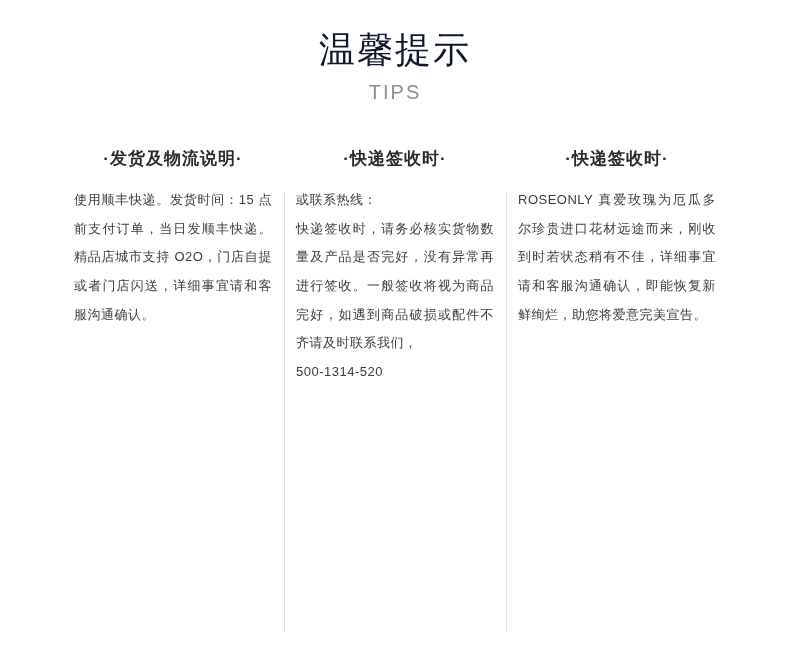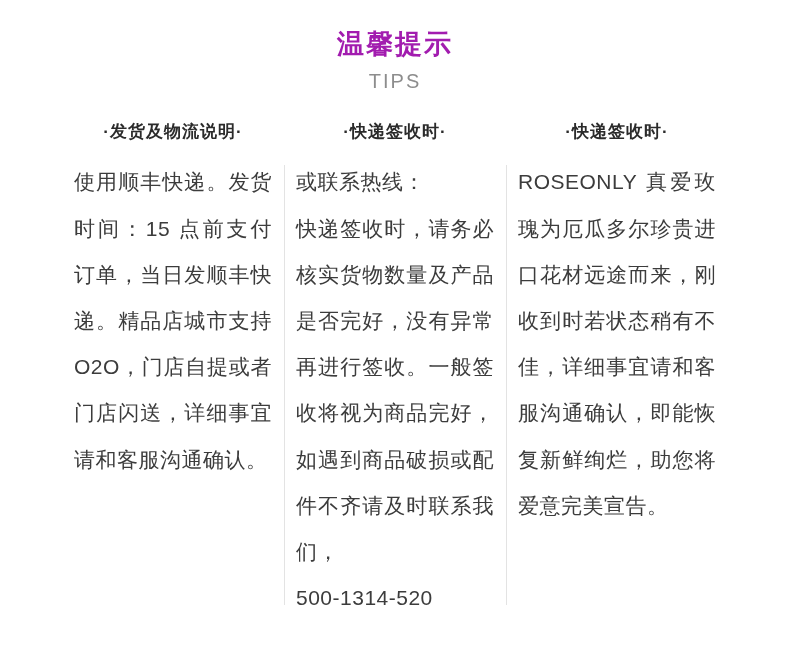--- a/index.html
+++ b/index.html
@@ -18,34 +18,34 @@
     position: relative;
     width: 790px;
     height: 660px;
     box-sizing: border-box;
   }
   .header {
     text-align: center;
     padding-top: 28px;
   }
   .title {
-    font-size: 27px;
-    font-weight: bold;
-    color: #a21caf;
+    font-size: 36px;
+    font-weight: normal;
+    color: #0f172a;
     letter-spacing: 2px;
     line-height: 1.2;
   }
   .subtitle {
     margin-top: 10px;
     font-size: 20px;
     color: #8d8d8d;
     letter-spacing: 2px;
   }
   .columns {
-    margin-top: 28px;
+    margin-top: 44px;
     display: flex;
     justify-content: center;
     align-items: flex-start;
     padding: 0 40px;
     box-sizing: border-box;
   }
   .col {
     width: 222px;
     box-sizing: border-box;
     padding: 0 8px;
@@ -62,21 +62,21 @@
   .col-head {
     text-align: center;
     font-size: 17px;
     font-weight: bold;
     color: #2b2b2b;
     letter-spacing: 1px;
     line-height: 1.3;
     padding-bottom: 16px;
   }
   .col-body {
-    font-size: 21px;
+    font-size: 13px;
     line-height: 2.2;
     color: #3c3c3c;
     text-align: justify;
     text-justify: inter-ideograph;
     letter-spacing: 0.5px;
     padding: 0 4px;
   }
   .para {
     margin: 0;
   }

